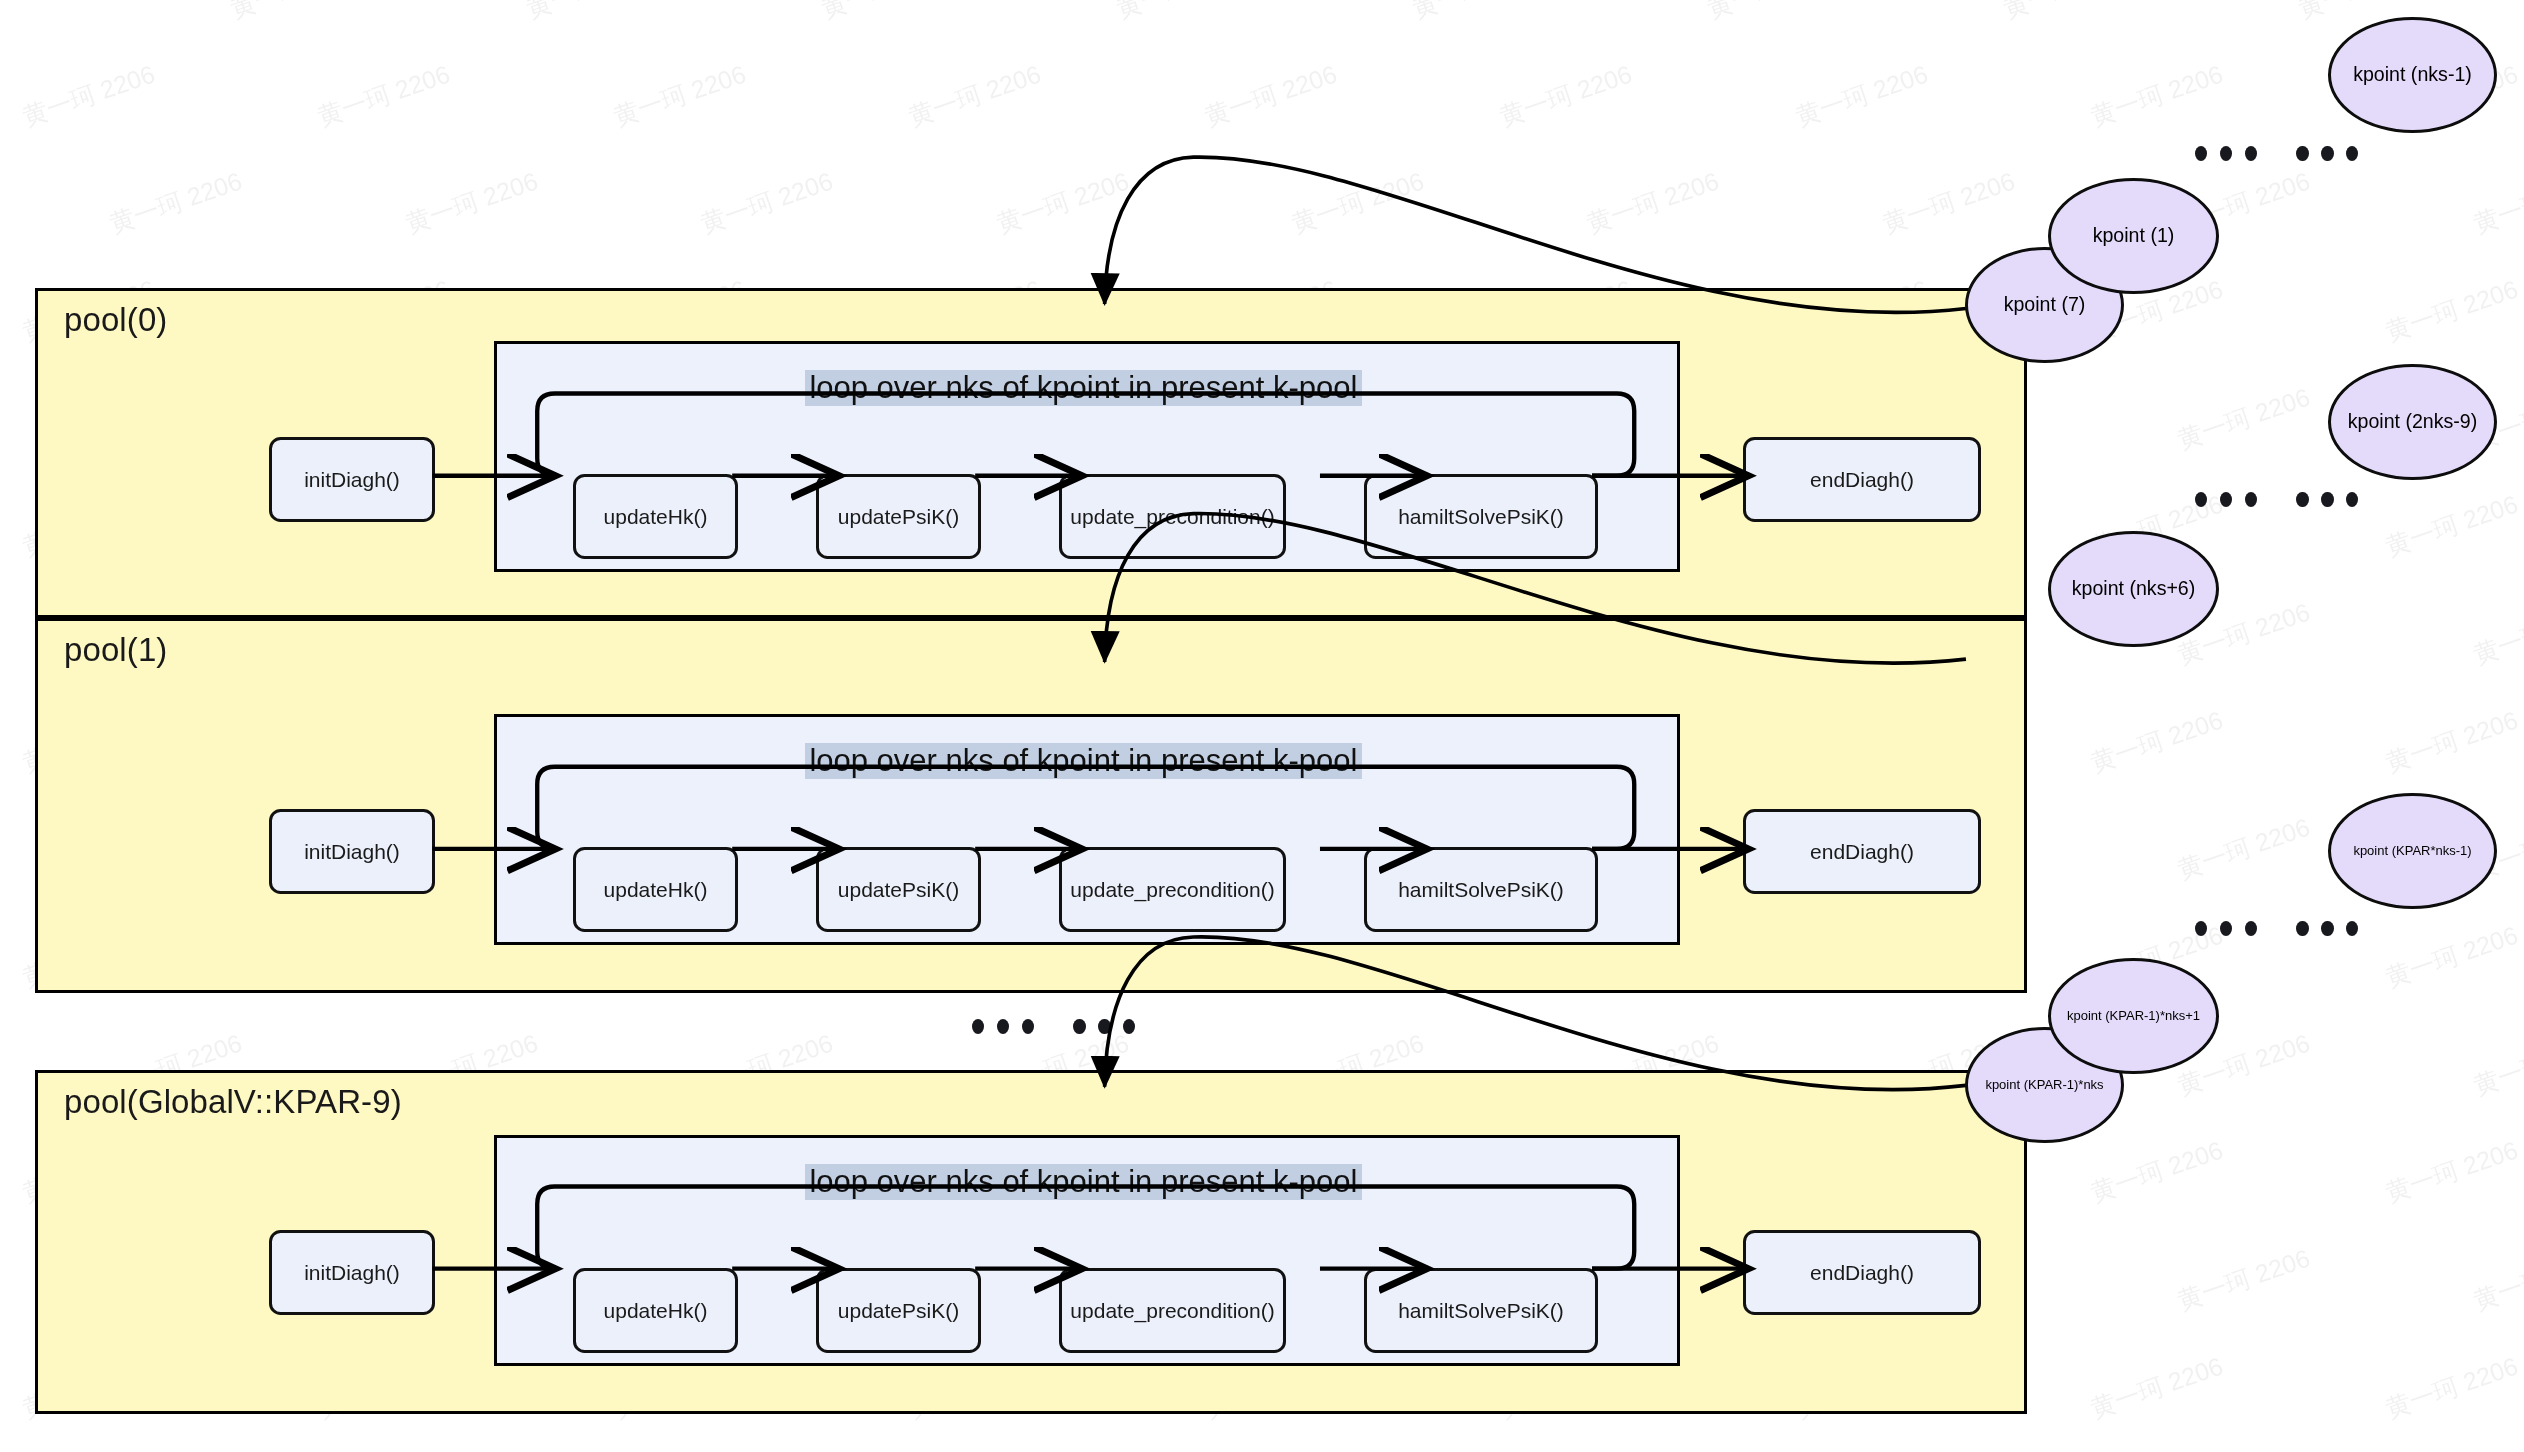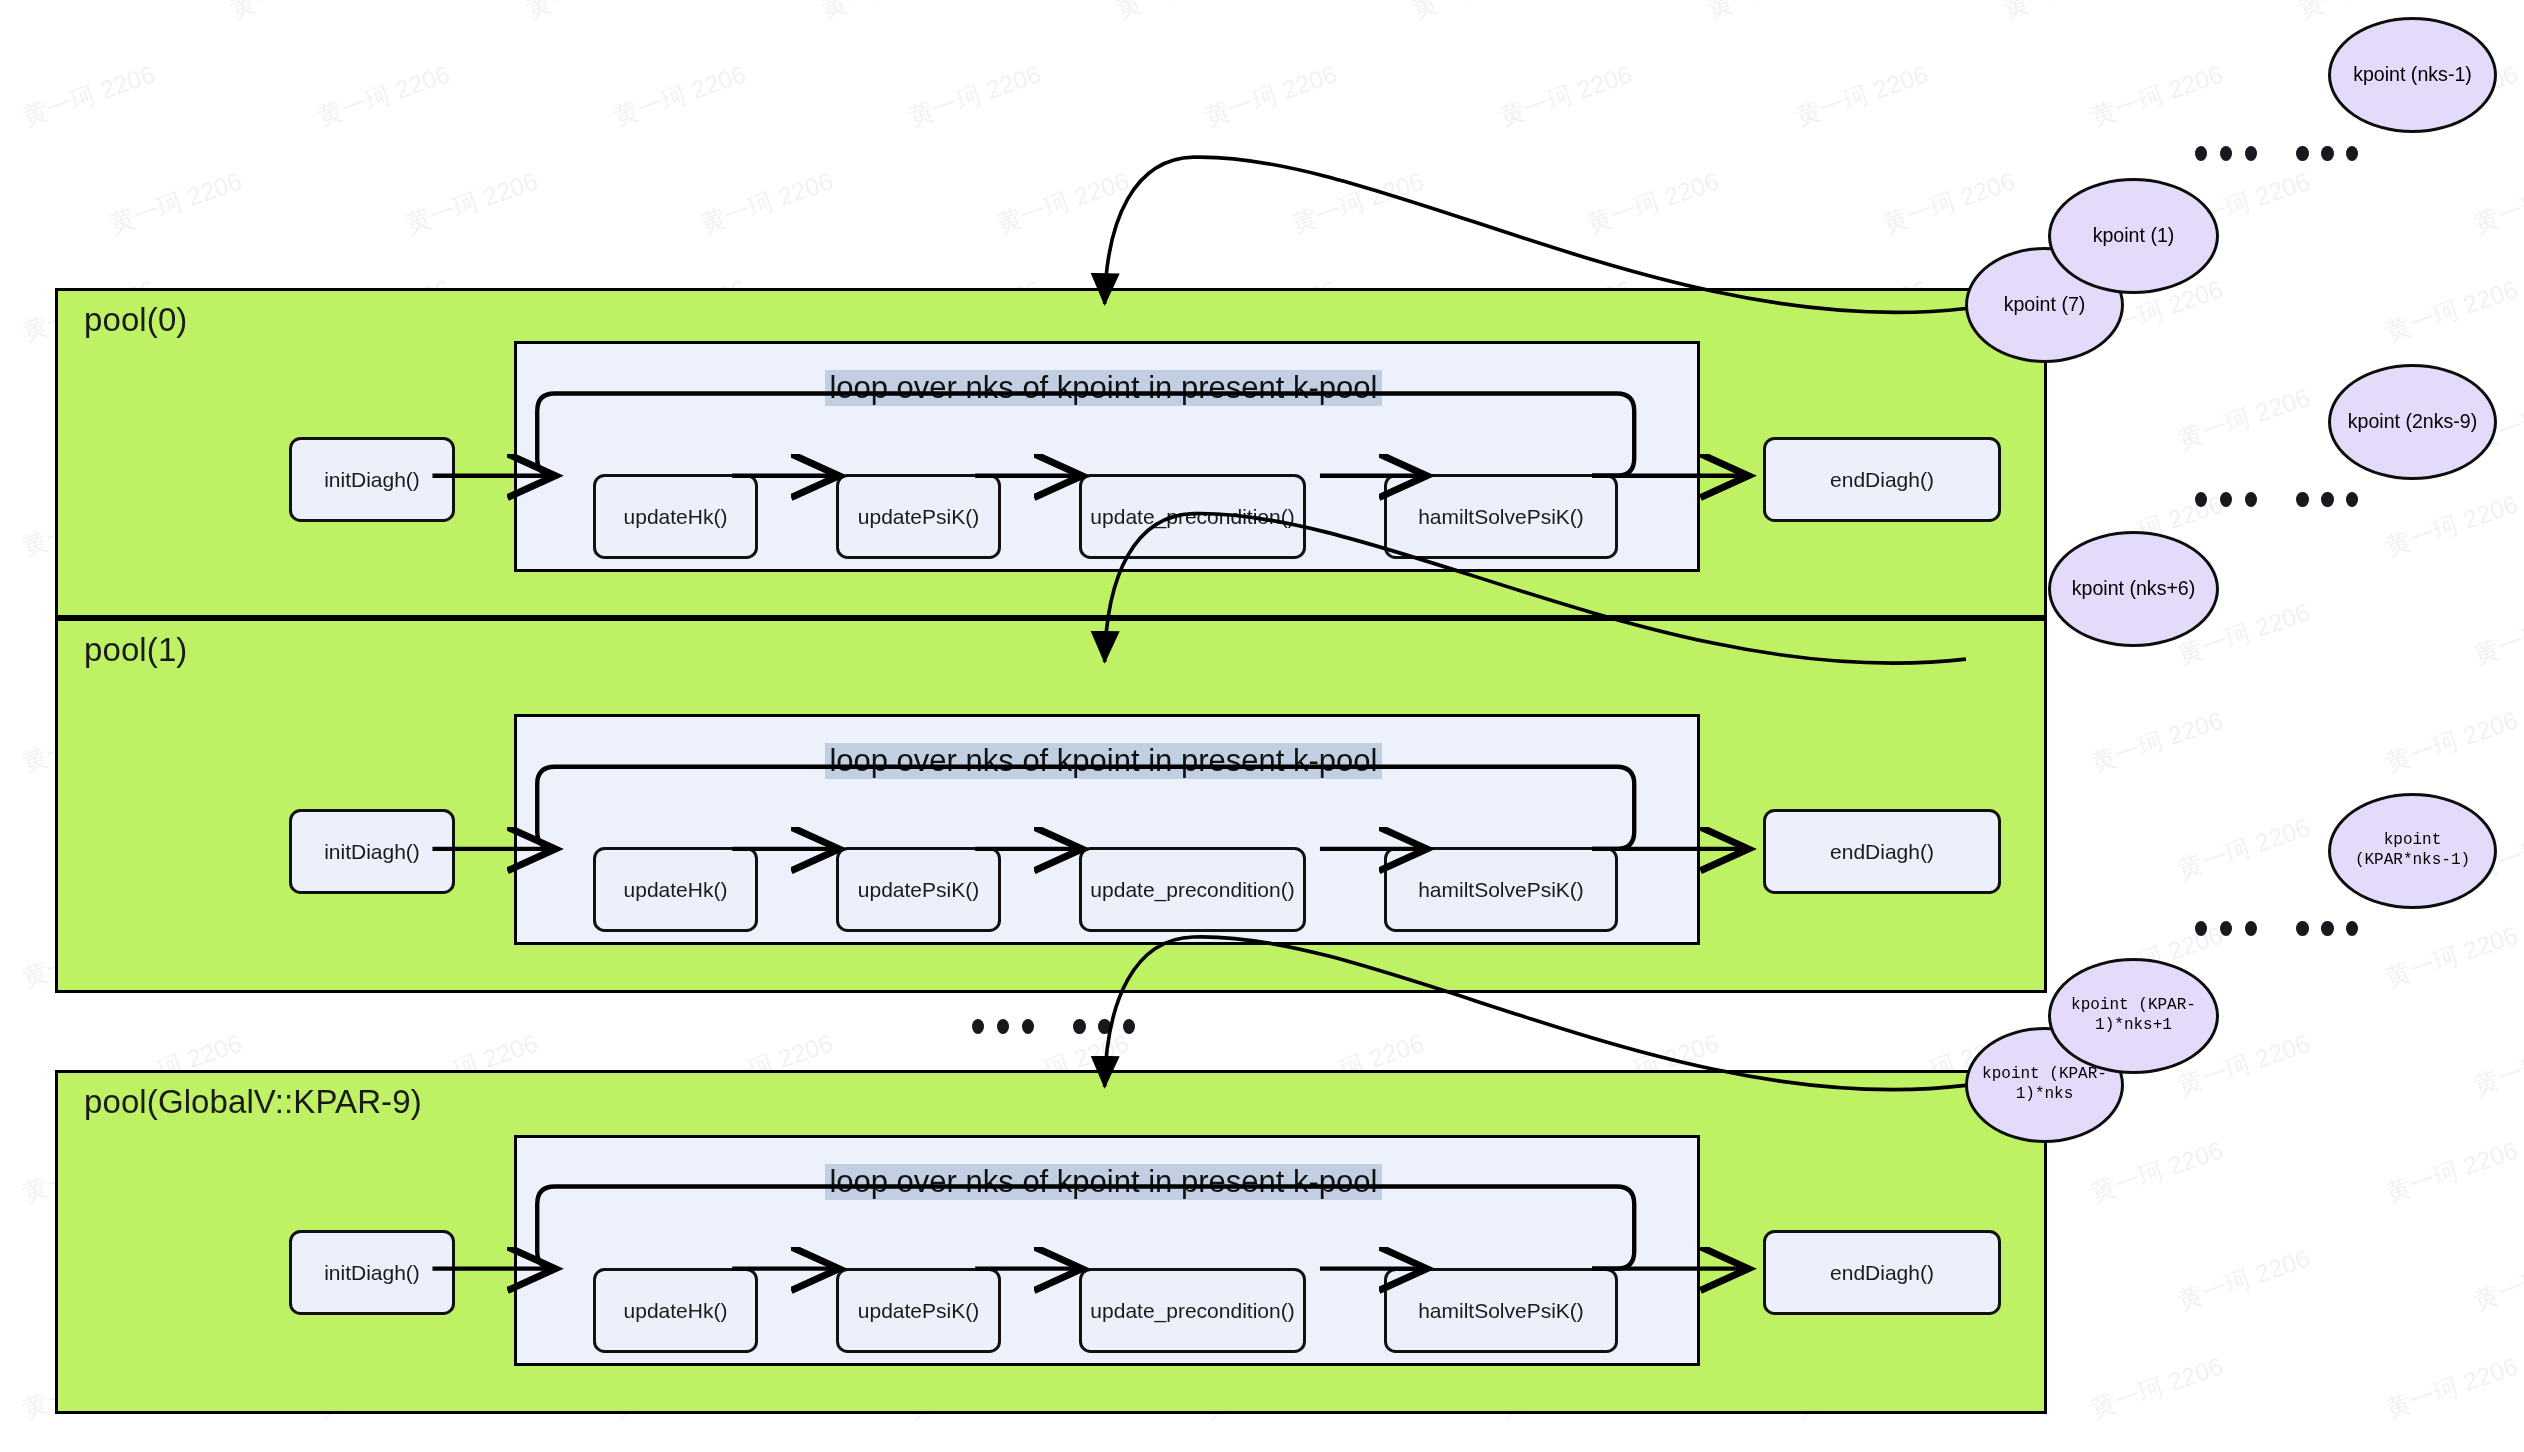--- a/index.html
+++ b/index.html
@@ -12,23 +12,22 @@
     position: relative;
     width: 2525px;
     height: 1452px;
     background: #ffffff;
     overflow: hidden;
   }
 
   
   .pool {
     position: absolute;
-    background: #bef264;
+    background: #fef9c3;
     border: 3.6px solid #000000;
-    margin-left: 20px;
   }
   .pool-label {
     position: absolute;
     left: 26px;
     top: 10.2px;
     font-size: 33px;
     color: #1a1a1a;
     letter-spacing: 0.1px;
     white-space: nowrap;
   }
@@ -74,21 +73,21 @@
     border-radius: 50%;
     display: flex;
     align-items: center;
     justify-content: center;
     text-align: center;
     font-size: 19.6px;
     color: #000000;
     line-height: 1.22;
     padding: 4.4px 7.3px;
   }
-  .kpoint.small { font-size: 16px; font-family: Liberation Mono, monospace; }
+  .kpoint.small { font-size: 13px; }
 
   
   .dots {
     position: absolute;
     display: flex;
     align-items: center;
     gap: 12.4px;
   }
   .dots .gap { width: 14.6px; }
   .dots i {

